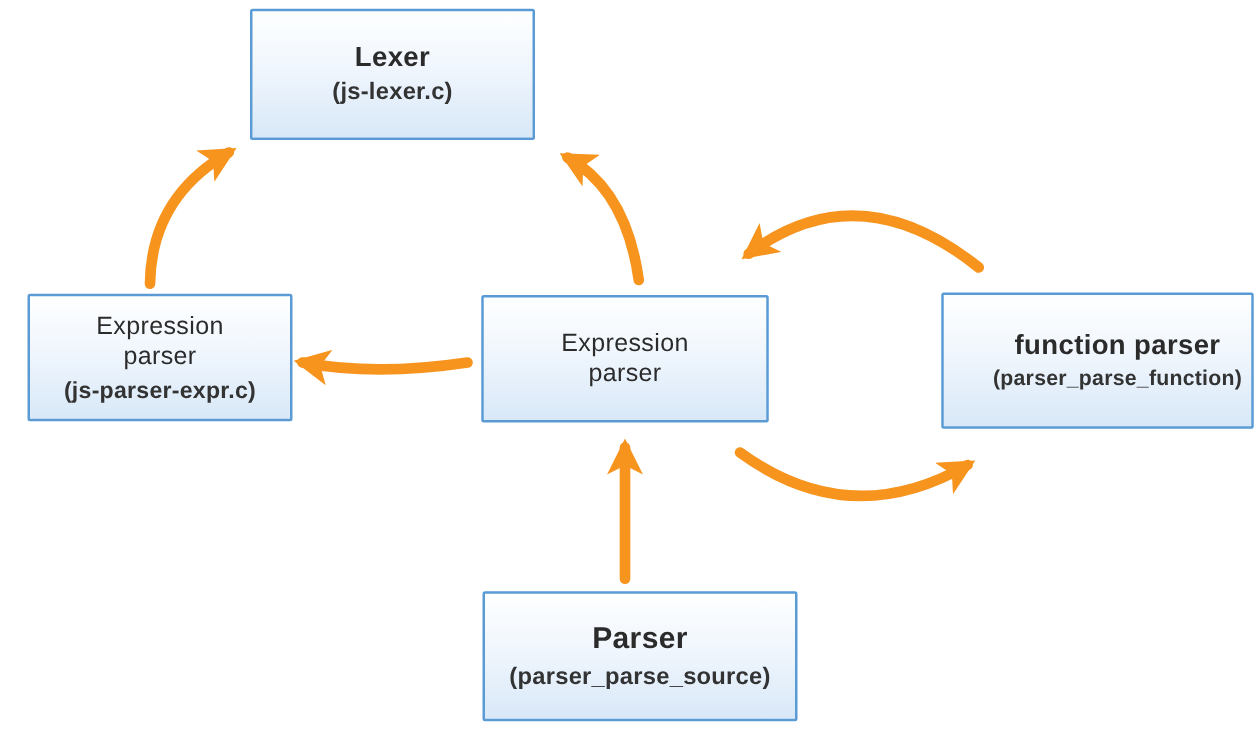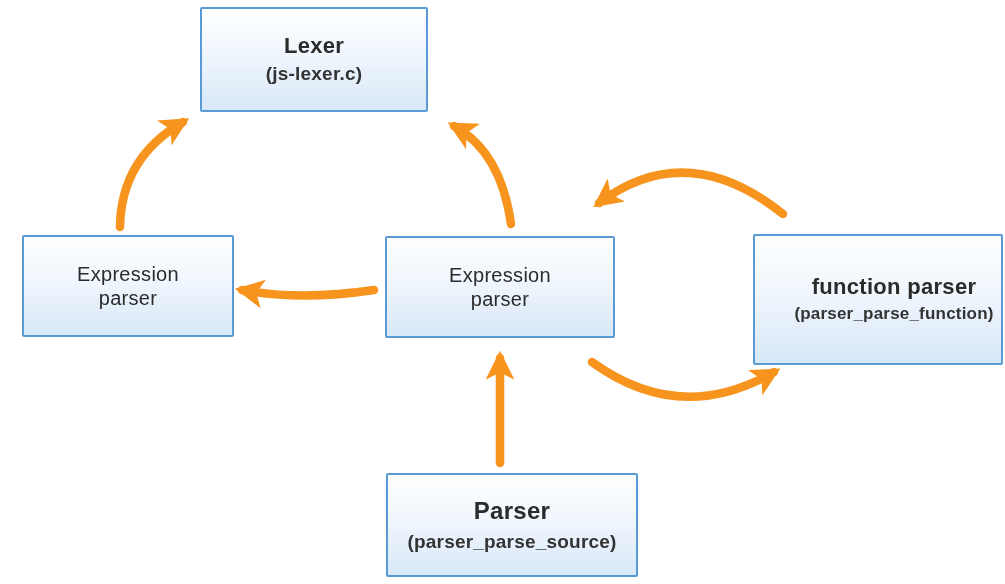--- a/index.html
+++ b/index.html
@@ -47,21 +47,21 @@
     line-height: 1.25;
     letter-spacing: 0.2px;
     margin-top: 2px;
     color: #333333;
     text-align: right;
   }
   
   #node-lexer      { left: 200px; top: 7px;   width: 228px; height: 105px; }
   #node-expression { left: 10px;  top: 235px; width: 212px; height: 102px; margin-left: 12px; }
   #node-statement  { left: 385px; top: 236px; width: 230px; height: 102px; }
-  #node-function   { left: 753px; top: 234px; width: 250px; height: 131px; padding-left: 32px; }
+  #node-function   { left: 753px; top: 234px; width: 250px; height: 109px; padding-left: 32px; }
   #node-parser     { left: 386px; top: 473px; width: 252px; height: 104px; }
 
   #node-expression .title,
   #node-statement .title {
     font-weight: 500;
     font-size: 20px;
     max-width: 130px;      
     margin: 0 auto;
   }
   #node-expression .subtitle,
@@ -91,20 +91,21 @@
     </g>
   </svg>
 
   <div class="node" id="node-lexer">
     <span class="title">Lexer</span>
     <span class="subtitle">(js-lexer.c)</span>
   </div>
 
   <div class="node" id="node-expression">
     <span class="title">Expression parser</span>
+    <span class="subtitle">(js-parser-expr.c)</span>
   </div>
 
   <div class="node" id="node-statement">
     <span class="title">Expression parser</span>
   </div>
 
   <div class="node" id="node-function">
     <span class="title">function parser</span>
     <span class="subtitle">(parser_parse_function)</span>
   </div>

